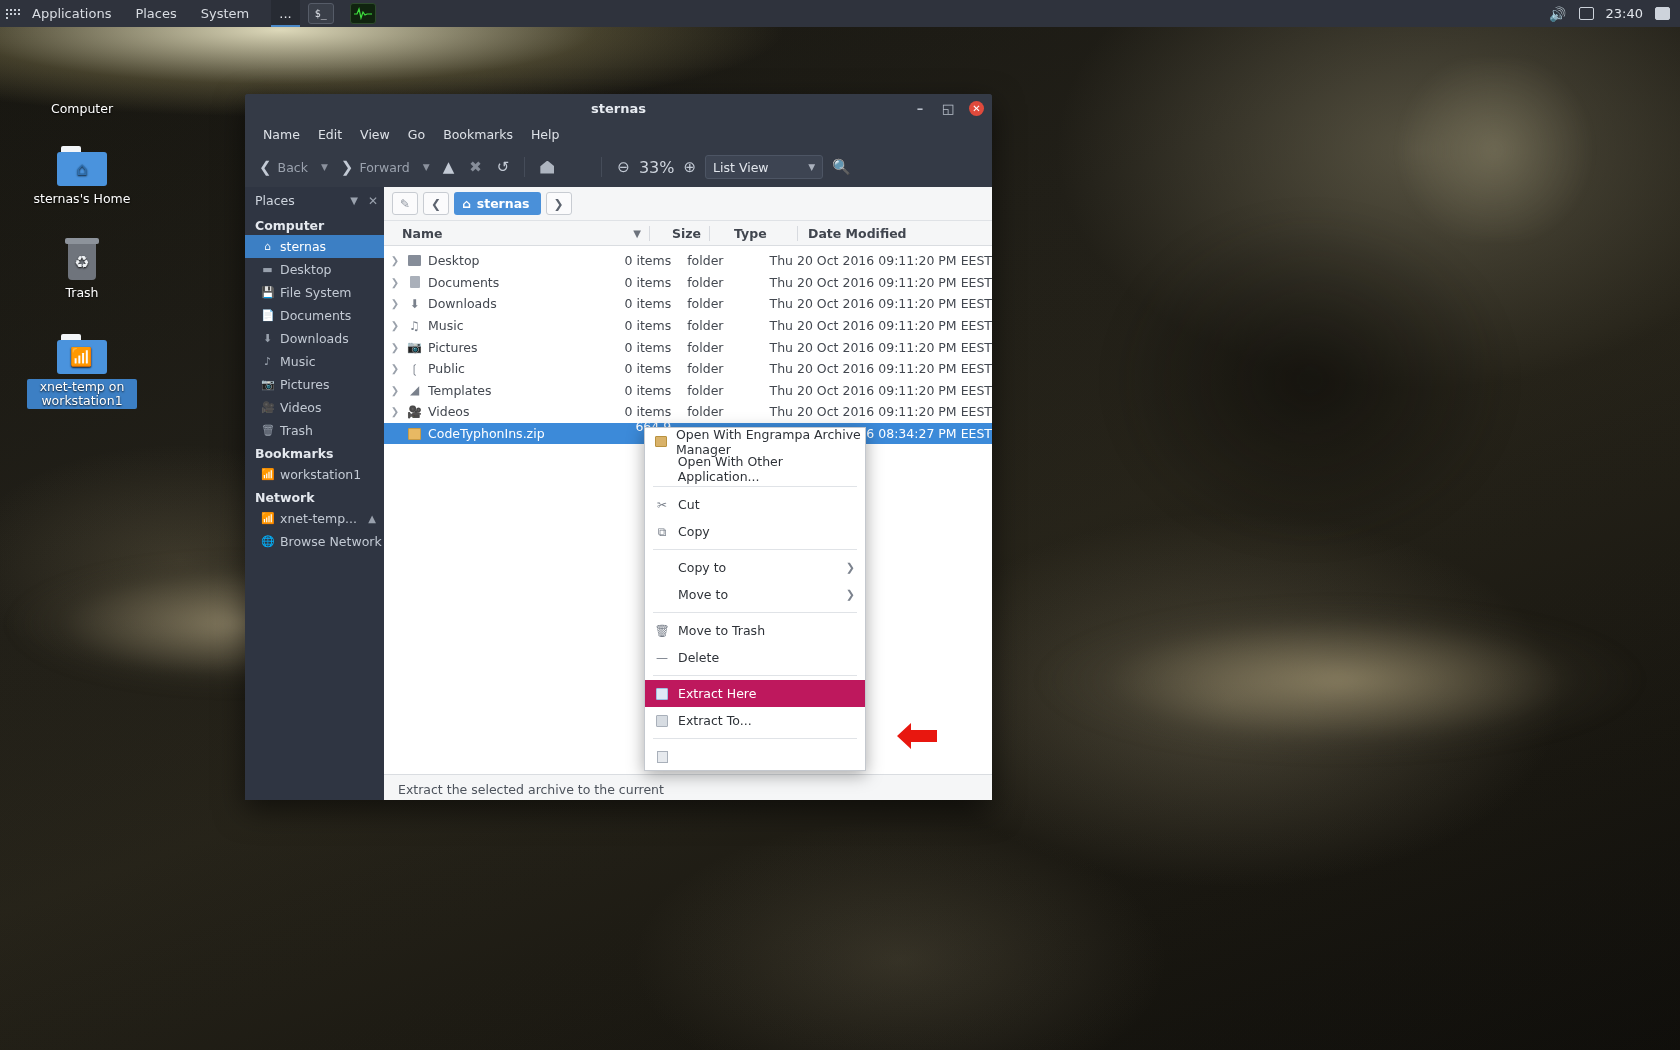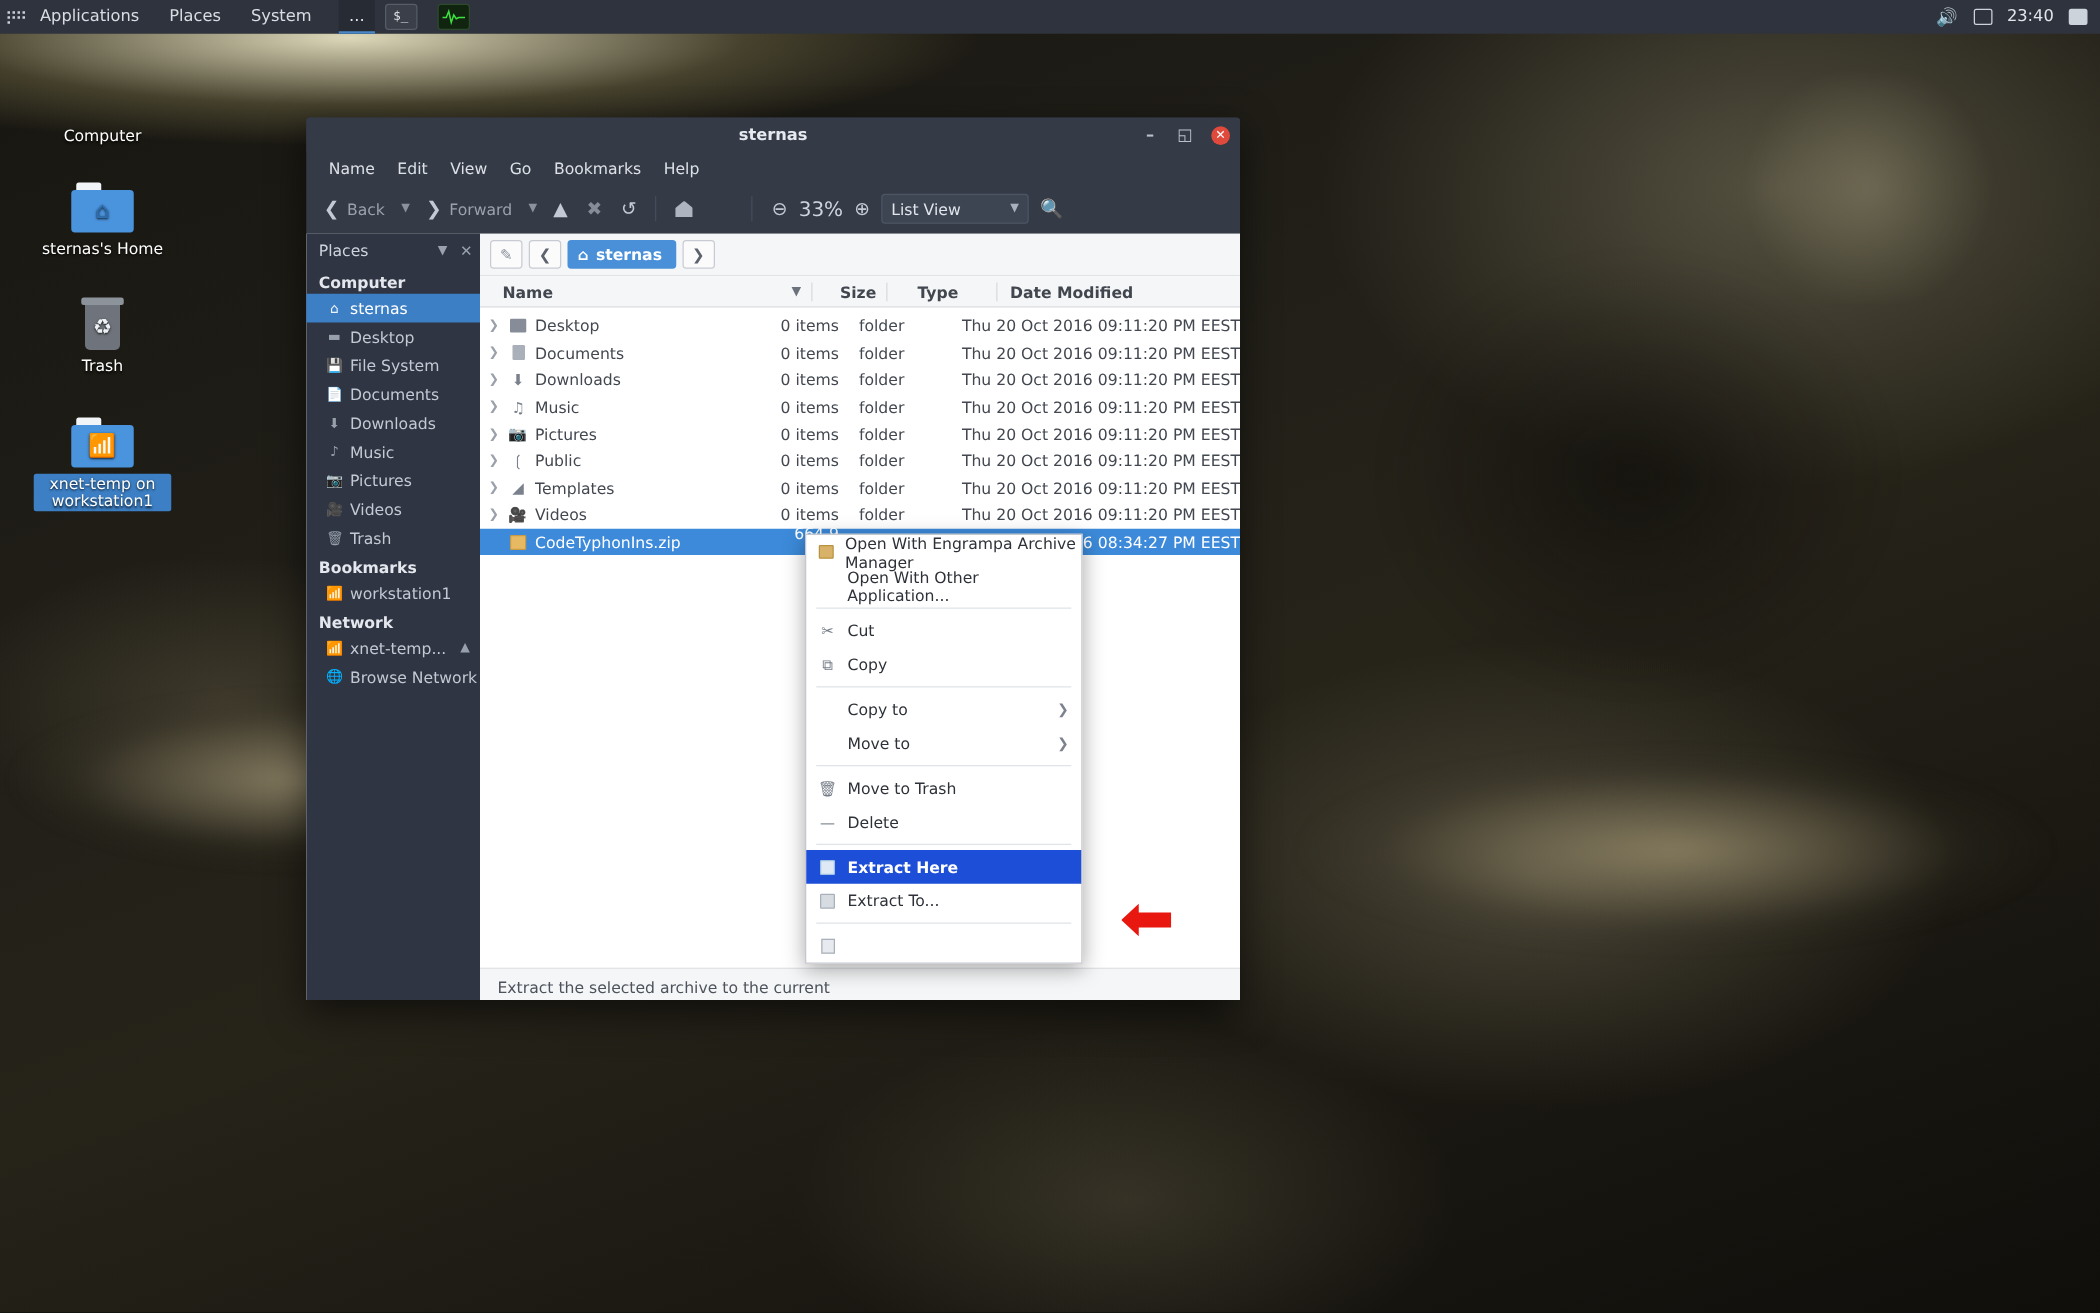--- a/index.html
+++ b/index.html
@@ -181,21 +181,21 @@
     display:flex; align-items:center; padding-left:14px; font-size:12.5px; color:#4d535c;
   }
 
   
   #ctxmenu{
     position:absolute; left:644px; top:427px; width:222px;
     background:#ffffff; border:1px solid #c4c8ce; box-shadow:0 4px 16px rgba(0,0,0,0.35);
     z-index:60; padding:0 0; font-size:12.5px; color:#2e3238;
   }
   .cm-item{ height:27px; display:flex; align-items:center; padding-left:10px; gap:9px; }
-  .cm-item.highlight{ background:#1d4ed8; color:#ffffff;font-weight:bold; }
+  .cm-item.highlight{ background:#be185d; color:#ffffff; }
   .cm-ic{ width:14px; text-align:center; font-size:12px; color:#767d88; display:inline-flex;align-items:center;justify-content:center;}
   .cm-item.highlight .cm-ic{ color:#ffffff; }
   .cm-sub{ margin-left:auto; padding-right:10px; font-size:11px; color:#7c838e;}
   .cm-sep{ height:1px; background:#e0e3e7; margin:4px 8px; }
   .cm-ic .zipbox{ width:12px;height:11px;background:#d9b269;border-radius:1px;border:1px solid #b9923f;}
   .cm-ic .drvbox{ width:12px;height:12px;background:#d7dce2;border:1px solid #a9b0ba;border-radius:1px;}
   .cm-item.highlight .cm-ic .drvbox{ background:#dfe9f5;border-color:#9fc2e4;}
   .cm-ic .propbox{ width:11px;height:12px;background:#e7eaee;border:1px solid #a9b0ba;}
 
   

